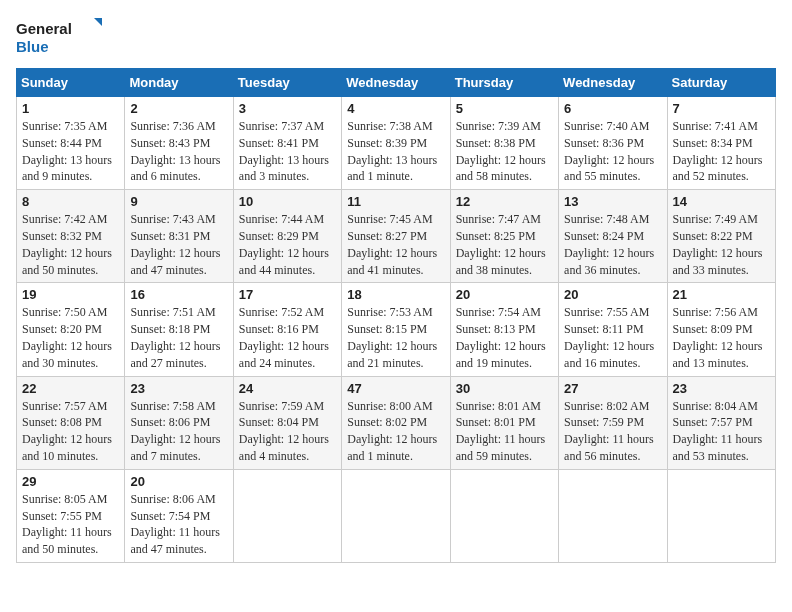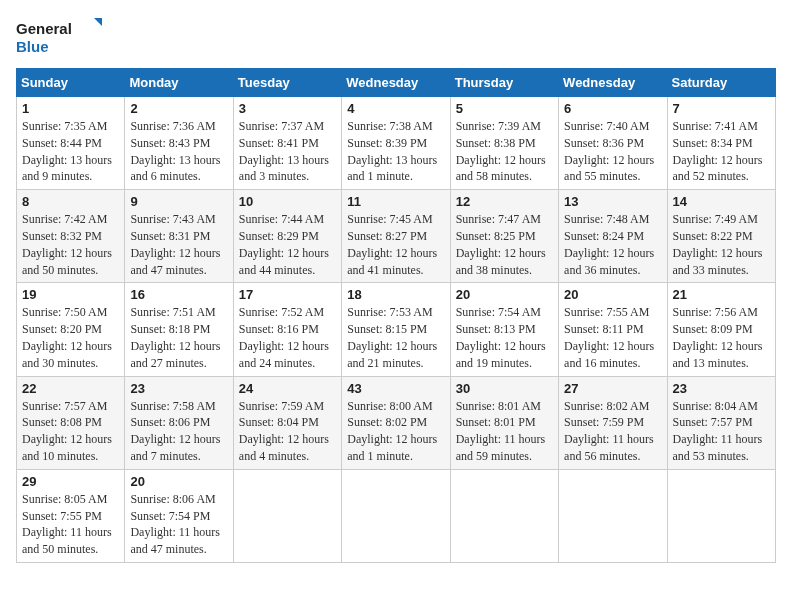--- a/index.html
+++ b/index.html
@@ -205,21 +205,21 @@
         </td>
         <td>
           <span class="day-num">23</span>
           <div class="cell-text">Sunrise: 7:58 AM<br>Sunset: 8:06 PM<br>Daylight: 12 hours<br>and 7 minutes.</div>
         </td>
         <td>
           <span class="day-num">24</span>
           <div class="cell-text">Sunrise: 7:59 AM<br>Sunset: 8:04 PM<br>Daylight: 12 hours<br>and 4 minutes.</div>
         </td>
         <td>
-          <span class="day-num">43</span>
+          <span class="day-num">47</span>
           <div class="cell-text">Sunrise: 8:00 AM<br>Sunset: 8:02 PM<br>Daylight: 12 hours<br>and 1 minute.</div>
         </td>
         <td>
           <span class="day-num">30</span>
           <div class="cell-text">Sunrise: 8:01 AM<br>Sunset: 8:01 PM<br>Daylight: 11 hours<br>and 59 minutes.</div>
         </td>
         <td>
           <span class="day-num">27</span>
           <div class="cell-text">Sunrise: 8:02 AM<br>Sunset: 7:59 PM<br>Daylight: 11 hours<br>and 56 minutes.</div>
         </td>

